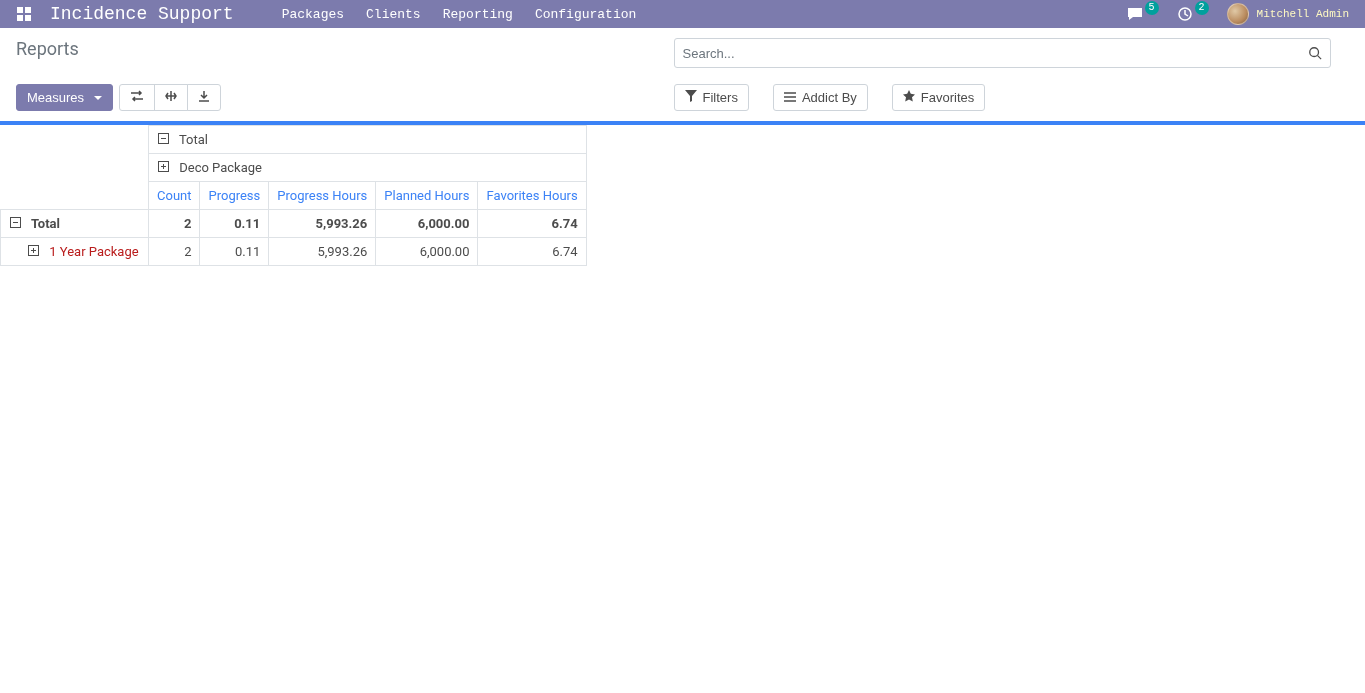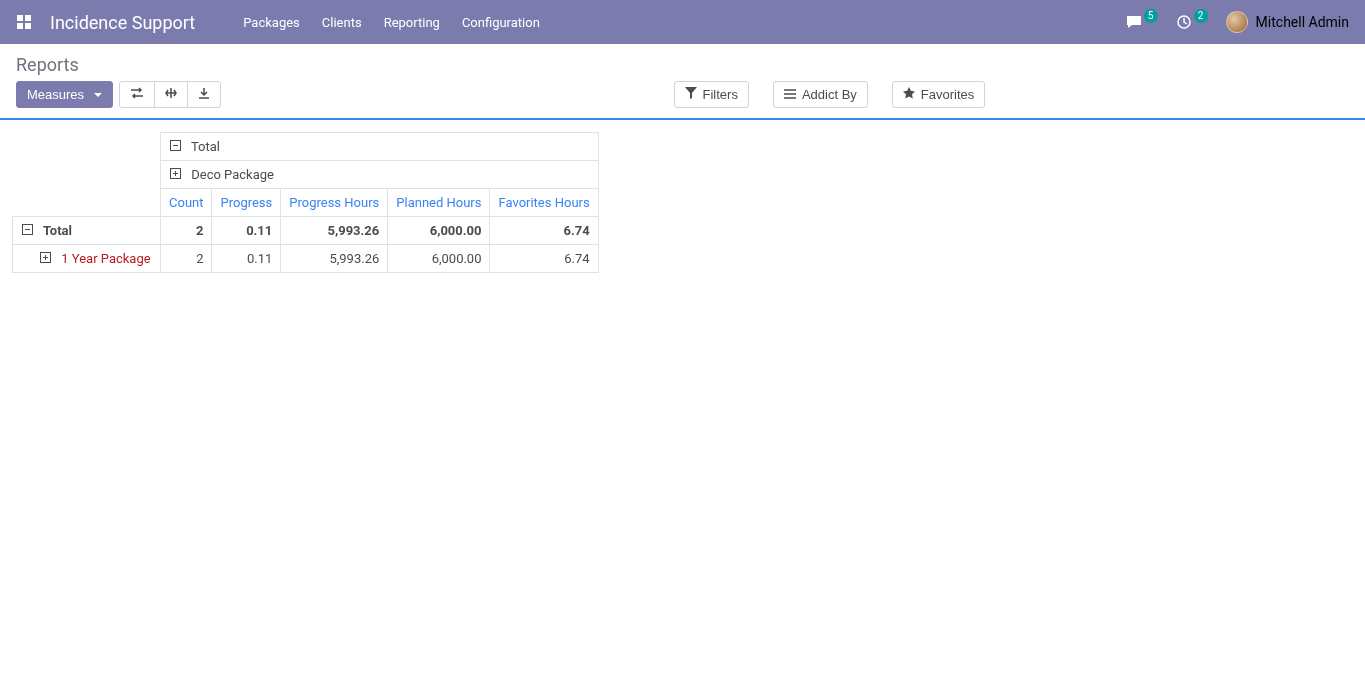--- a/index.html
+++ b/index.html
@@ -8,24 +8,25 @@
     font-family: -apple-system, BlinkMacSystemFont, "Segoe UI", Roboto, "Helvetica Neue", Arial, sans-serif;
     font-size: 13px;
     color: #4c4c4c;
     background: #ffffff;
   }
 
   
   .navbar {
     display: flex;
     align-items: center;
-    height: 44px;
+    height: 28px;
     background: #7c7bad;
     color: #ffffff;
     padding: 0 16px;
+    font-family: Liberation Mono, monospace;
   }
   .navbar-left { display: flex; align-items: center; gap: 18px; }
   .apps-icon {
     display: inline-flex;
     width: 16px; height: 16px;
     align-items: center; justify-content: center;
   }
   .apps-icon svg { display: block; }
   .app-title {
     font-size: 18px;
@@ -65,34 +66,34 @@
     margin-left: 2px;
     position: relative;
     top: -6px;
   }
   .user-block { display: flex; align-items: center; gap: 8px; cursor: pointer; }
   .avatar {
     width: 22px; height: 22px; border-radius: 50%;
     background: radial-gradient(circle at 35% 35%, #e0c9a6 0%, #b98b5e 60%, #7a5a3a 100%);
     border: 1px solid rgba(255,255,255,0.4);
   }
-  .user-name { color: #000000; font-size: 14px; }
+  .user-name { color: #fef9c3; font-size: 11px; }
 
   
   .control-panel {
-    border-bottom: 2px solid #3b82f6;
+    border-bottom: 4px solid #3b82f6;
     padding: 10px 34px 10px 16px;
   }
   .cp-row {
     display: flex;
     align-items: flex-start;
     justify-content: space-between;
     gap: 20px;
   }
-  .cp-row + .cp-row { margin-top: 6px; }
+  .cp-row + .cp-row { margin-top: 16px; }
   .breadcrumb {
     font-size: 18px;
     color: #6c757d;
   }
   .search-wrap {
     flex: 0 0 50%;
     max-width: 670px;
   }
   .search-bar {
     display: flex;
@@ -141,21 +142,21 @@
   .btn-group .btn { border-radius: 0; margin-left: -1px; }
   .btn-group .btn:first-child { border-top-left-radius: 3px; border-bottom-left-radius: 3px; margin-left: 0; }
   .btn-group .btn:last-child  { border-top-right-radius: 3px; border-bottom-right-radius: 3px; }
   .cp-right-buttons { display: flex; gap: 24px; flex: 0 0 50%; max-width: 670px; }
 
   
   .pivot-area { overflow-x: auto; }
   table.pivot {
     border-collapse: collapse;
     font-size: 13px;
-    margin: 12px;
+    margin: 0;
     border-radius: 18px;
   }
   table.pivot th, table.pivot td {
     border: 1px solid #dee2e6;
     padding: 6px 8px;
     white-space: nowrap;
   }
   table.pivot th {
     font-weight: 400;
     background: #fff;
@@ -227,20 +228,31 @@
     <div class="user-block">
       <span class="avatar"></span>
       <span class="user-name">Mitchell Admin</span>
     </div>
   </div>
 </div>
 
 <div class="control-panel">
   <div class="cp-row">
     <div class="breadcrumb">Reports</div>
+    <div class="search-wrap">
+      <div class="search-bar">
+        <input type="text" placeholder="Search..." style="">
+        <span class="search-glass">
+          <svg width="14" height="14" viewBox="0 0 16 16" fill="none" stroke="#4c4c4c" stroke-width="1.5">
+            <circle cx="7" cy="7" r="5"></circle>
+              <path d="M11 11l4 4"></path>
+          </svg>
+        </span>
+      </div>
+    </div>
   </div>
   <div class="cp-row">
     <div class="cp-left-buttons">
       <button class="btn btn-primary">
         <span>Measures</span>
         <span class="caret"></span>
       </button>
       <div class="btn-group">
         <button class="btn" title="Flip axis">
           <span>

